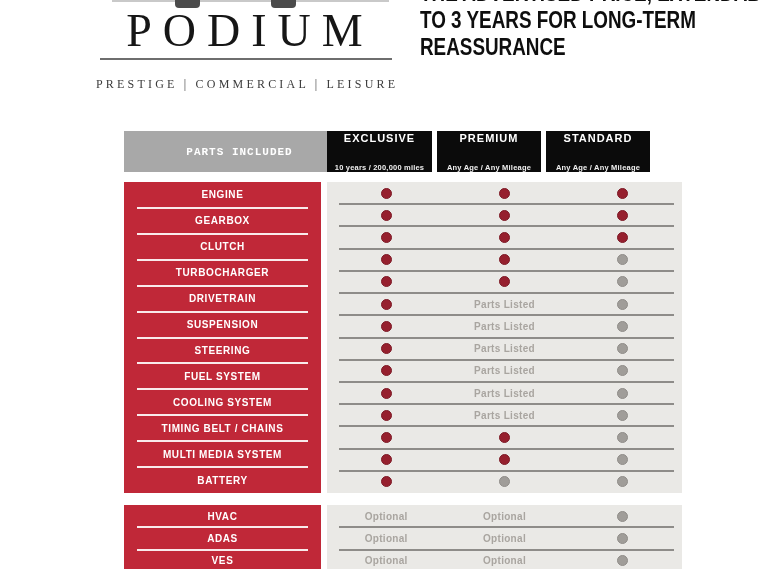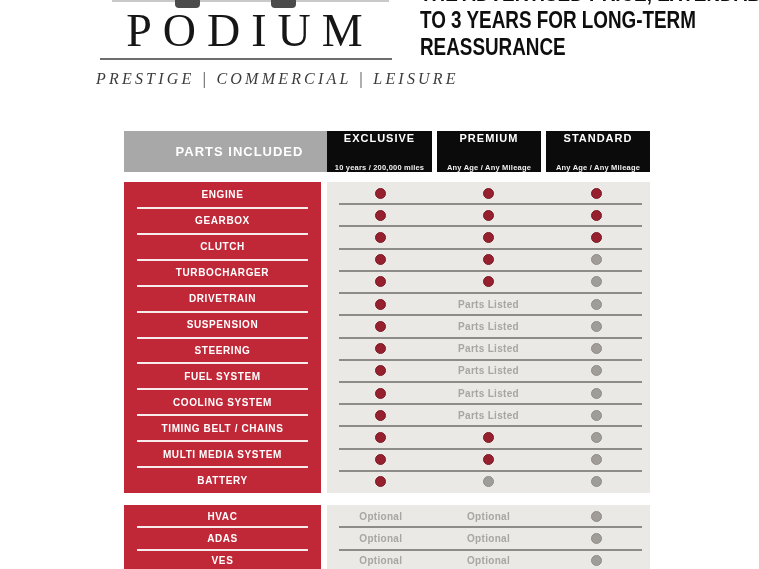--- a/index.html
+++ b/index.html
@@ -12,34 +12,34 @@
   .icon-bar{position:absolute;left:112px;top:0;width:277px;height:2px;background:#9d9d9d;opacity:.55;}
   .icon-tab{position:absolute;top:0;width:25px;height:8px;background:#4b4b4b;border-radius:0 0 4px 4px;}
   .icon-tab.t1{left:175px;}
   .icon-tab.t2{left:271px;}
   .brand{
     font-family:"Liberation Serif",serif;font-size:46px;line-height:50px;margin-top:6px;
     letter-spacing:11px;color:#161616;white-space:nowrap;padding-left:8px;
   }
   .logo-rule{width:292px;height:2px;background:#6e6e6e;margin:2px auto 0;}
   .tagline{
-    font-family:"Liberation Serif",serif;font-size:16px;color:#3c3c3c;
-    letter-spacing:3.2px;margin-top:10px;white-space:nowrap;font-style:italic;
+    font-family:"Liberation Serif",serif;font-size:12px;color:#3c3c3c;
+    letter-spacing:3.2px;margin-top:17px;white-space:nowrap;
   }
   
   .headline{
     position:absolute;left:420px;top:-20px;width:420px;
     font-weight:bold;font-size:23px;line-height:27px;color:#0e0e0e;
     transform:scaleX(0.82);transform-origin:left top;white-space:nowrap;
   }
   
   .parts-hdr{
     position:absolute;left:124px;top:131px;width:231px;height:41px;
-    background:var(--header-gray,#a8a8a8);color:#fff;font-weight:bold;font-size:13px;
-    letter-spacing:1px;display:flex;align-items:center;justify-content:center;
+    background:var(--header-gray,#a8a8a8);color:#fff;font-weight:bold;font-size:11px;
+    letter-spacing:1px;display:flex;align-items:center;justify-content:center;font-family:Liberation Mono, monospace;
   }
   .plan-box{
     position:absolute;top:131px;height:41px;background:var(--header-black,#0b0b0b);
     color:#fff;display:flex;flex-direction:column;align-items:center;justify-content:center;gap:19px;
   }
   .plan-box.p0{left:327px;width:105px;}
   .plan-box.p1{left:437px;width:104px;}
   .plan-box.p2{left:546px;width:104px;align-items:center;}
   .plan-name{font-size:11px;font-weight:bold;letter-spacing:1px;}
   .plan-sub{font-size:7.5px;font-weight:bold;color:#f0f0f0;letter-spacing:.2px;}
@@ -53,21 +53,21 @@
   .label-cell{
     flex:1;position:relative;display:flex;align-items:center;justify-content:center;
     color:#fff;font-weight:bold;font-size:10px;letter-spacing:.6px;white-space:nowrap;
   }
   .label-cell:not(:last-child)::after{
     content:"";position:absolute;left:13px;right:13px;bottom:-1px;height:2px;
     background:rgba(255,255,255,.9);
   }
   
   .grid{
-    position:absolute;left:327px;width:323px;background:var(--panel-gray,#eae9e6);
+    position:absolute;left:327px;width:355px;background:var(--panel-gray,#eae9e6);
     display:flex;flex-direction:column;
   }
   .grid.main{top:182px;height:311px;}
   .grid.addon{top:505px;height:67px;}
   .grid-row{flex:1;position:relative;display:flex;}
   .grid-row:not(:last-child)::after{
     content:"";position:absolute;left:12px;right:8px;bottom:-1px;height:2px;background:#8e8c89;
   }
   .grid-cell{flex:1;display:flex;align-items:center;justify-content:center;}
   .dot{width:9px;height:9px;border-radius:50%;display:block;}

